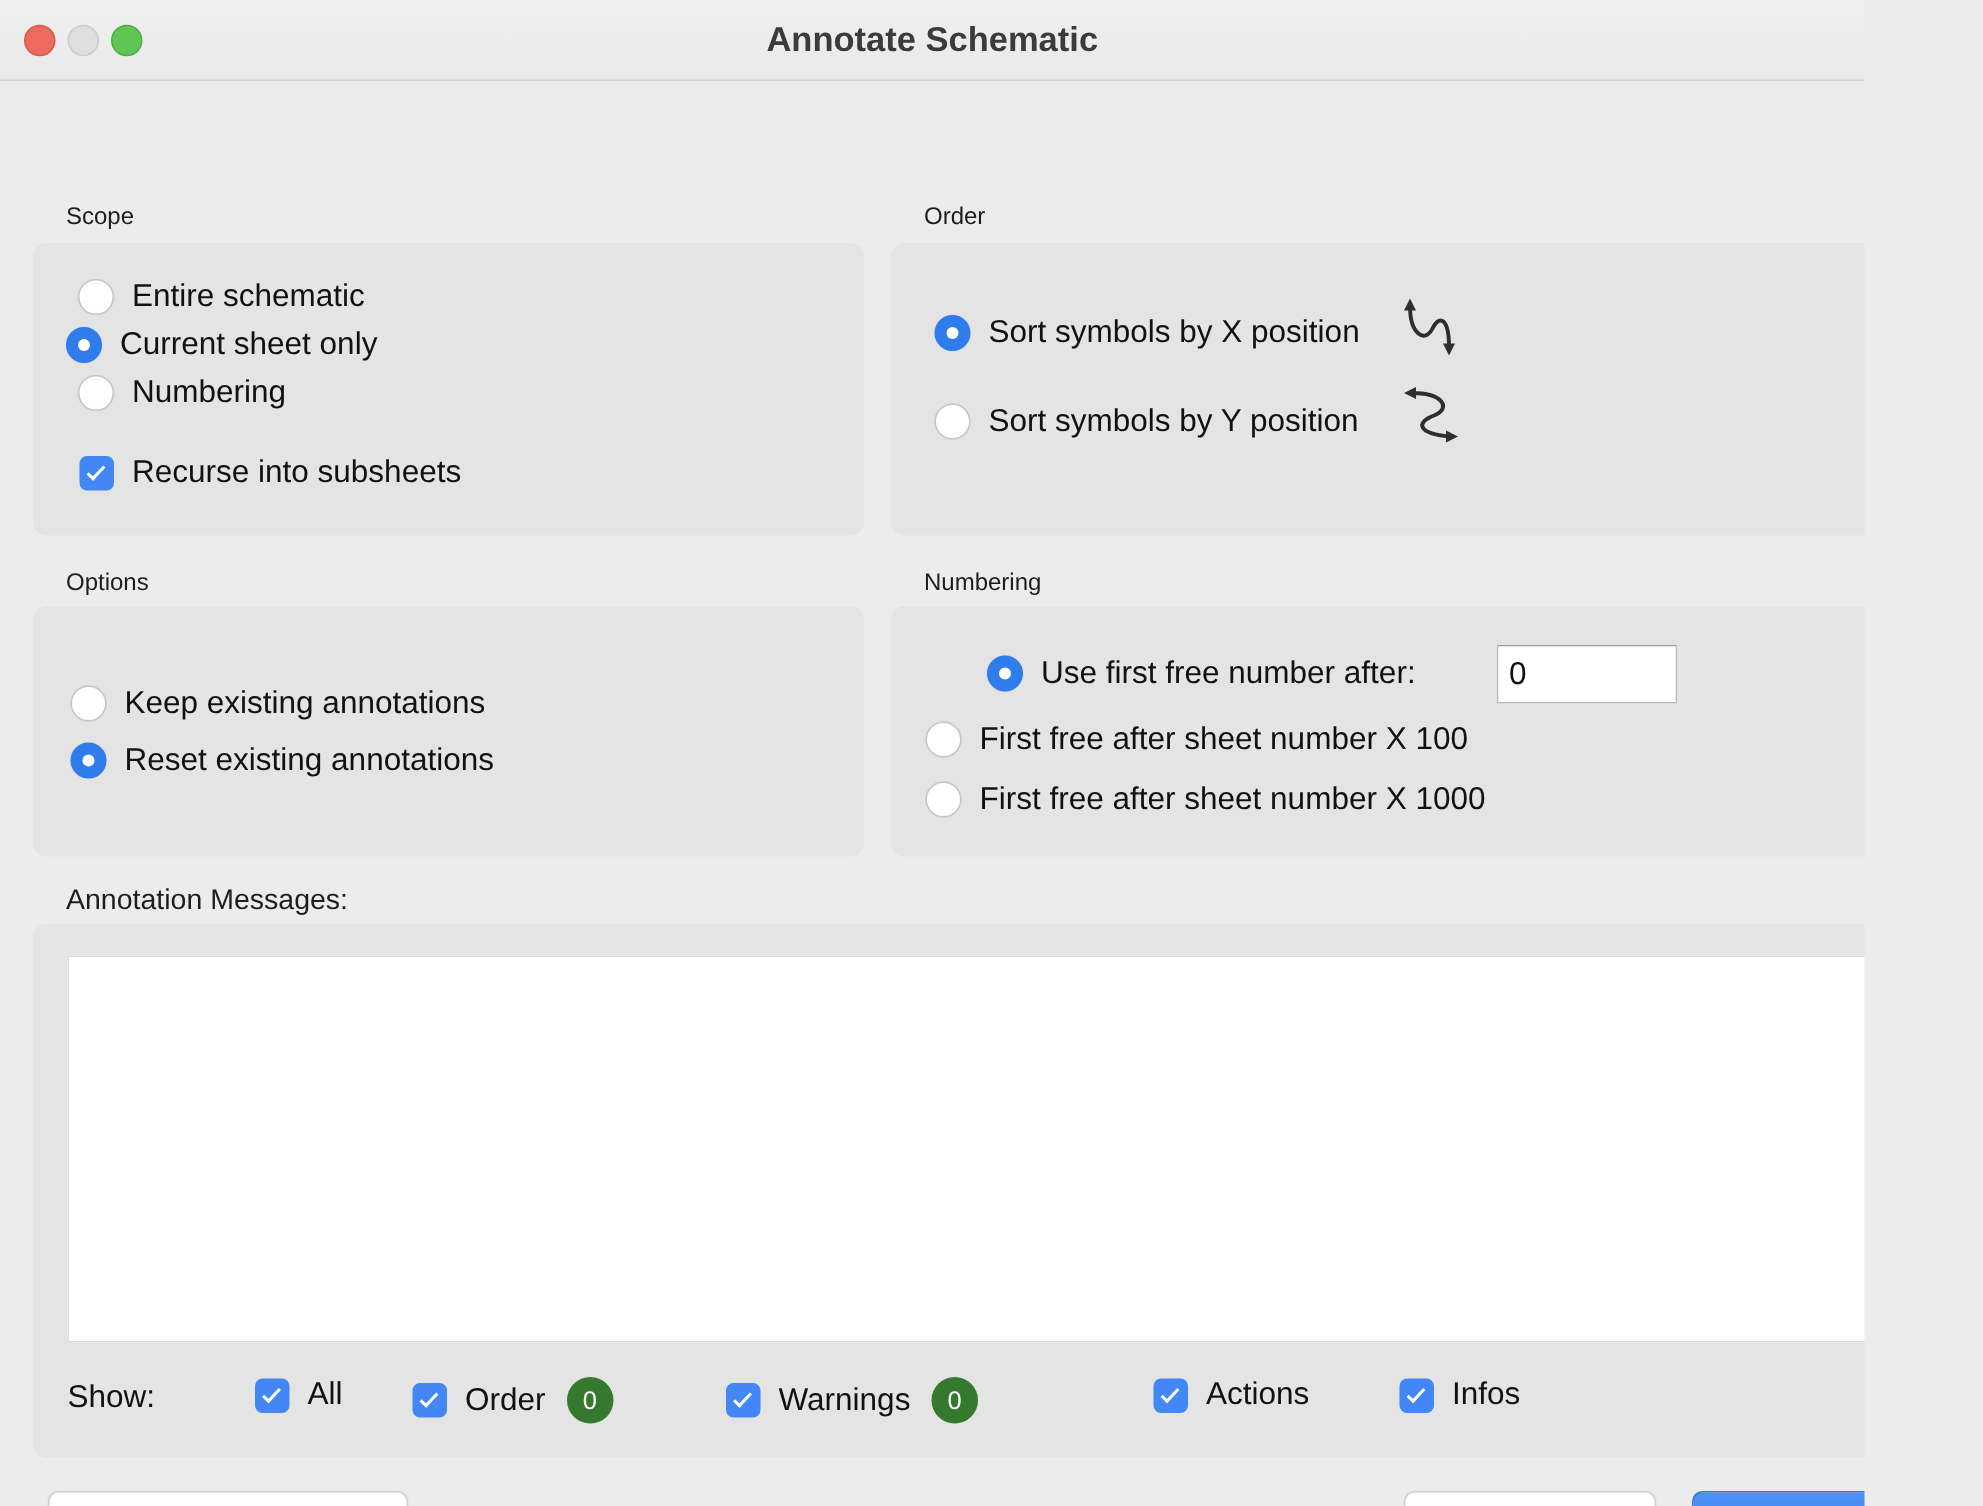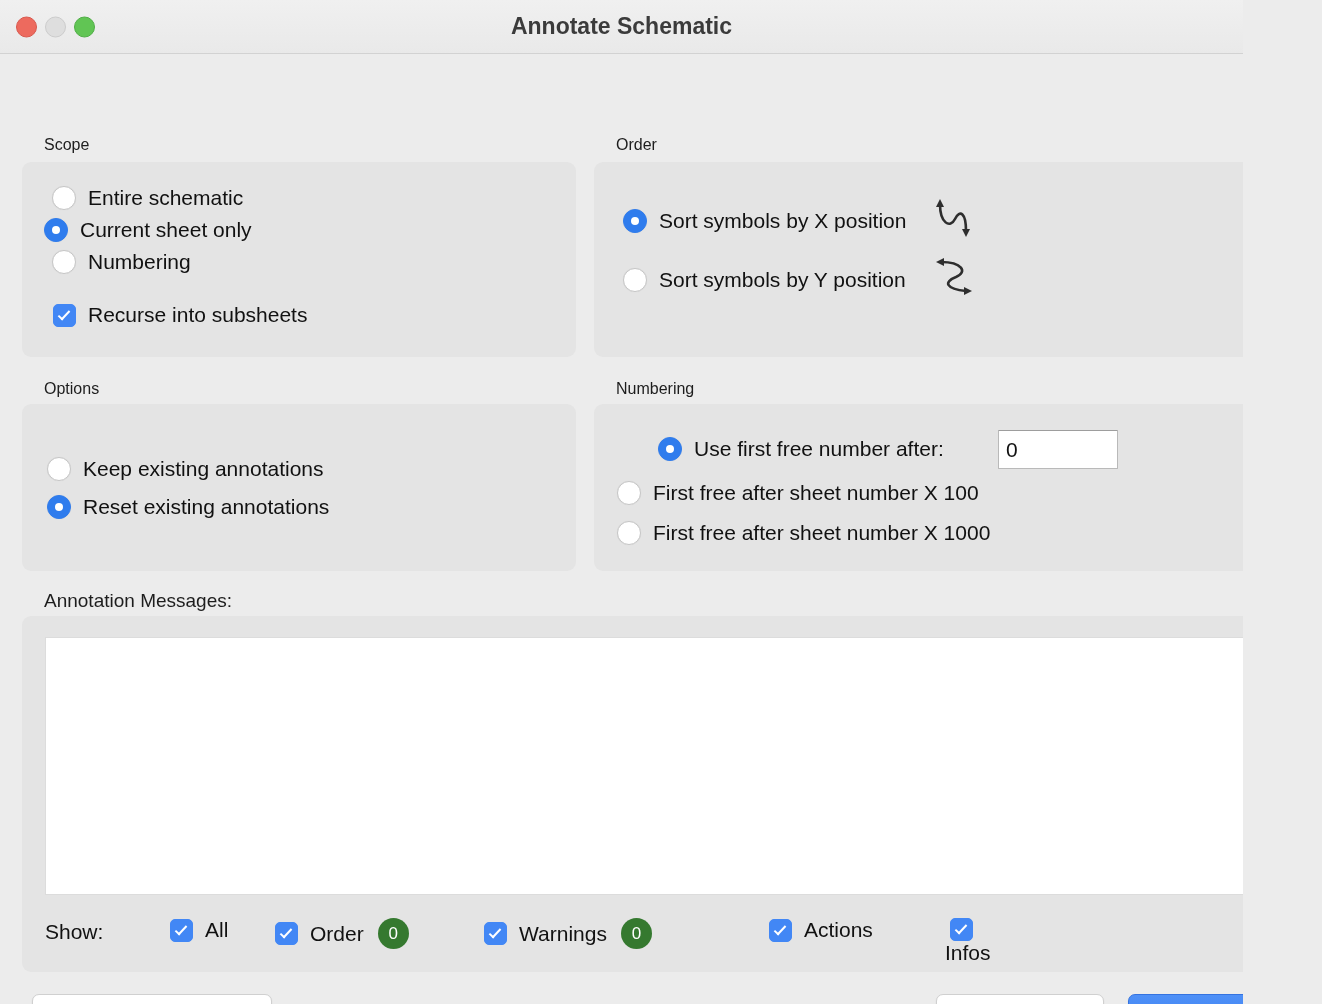--- a/index.html
+++ b/index.html
@@ -394,21 +394,21 @@
           <span class="checkbox on"></span>
           <span class="ctl-label">Warnings</span>
           <span class="badge">0</span>
         </div>
 
         <div class="show-item" style="left:711px;padding-left:36px;">
           <span class="checkbox on"></span>
           <span class="ctl-label">Actions</span>
         </div>
 
-        <div class="show-item" style="left:911px;flex-direction:column;">
+        <div class="show-item" style="left:911px;">
           <span class="checkbox on"></span>
           <span class="ctl-label">Infos</span>
         </div>
 
       </div>
     </div>
 
     <div id="footer">
       <button id="clear-annotation-button" class="btn">Clear Annotation</button>
       <button id="close-button" class="btn">Close</button>

